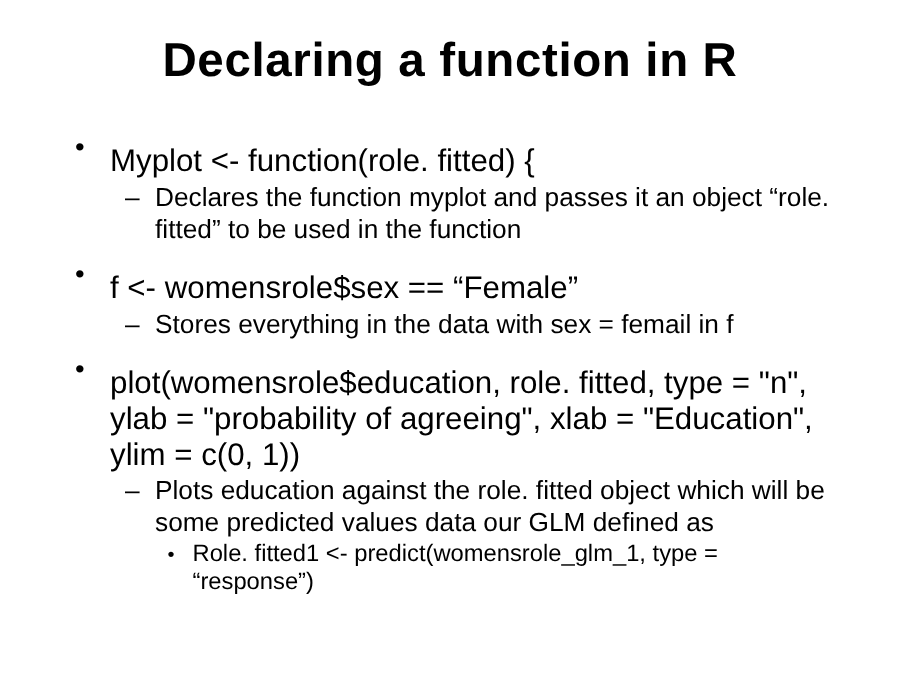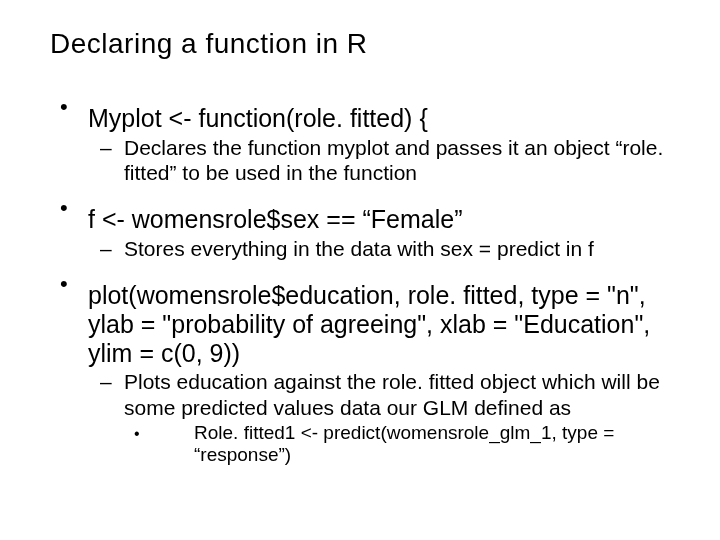--- a/index.html
+++ b/index.html
@@ -10,22 +10,23 @@
     body {
       width: 720px;
       height: 540px;
       background: #ffffff;
       font-family: Arial, Helvetica, sans-serif;
       color: #000000;
       padding: 28px 50px 20px 50px;
       overflow: hidden;
     }
     .title {
-      font-size: 28px;
-      font-weight: normal;
+      font-size: 38px;
+      font-weight: bold;
+      text-align: center;
       margin-bottom: 32px;
       letter-spacing: 0.5px;
     }
     .content {
       padding-left: 10px;
     }
     .bullet-l1 {
       display: flex;
       align-items: flex-start;
       margin-bottom: 2px;
@@ -66,21 +67,20 @@
       line-height: 1.2;
     }
     .bullet-l3 .marker {
       width: 20px;
       flex-shrink: 0;
       font-size: 16px;
       padding-top: 2px;
     }
     .bullet-l3 .text {
       flex: 1;
-      margin-left: 40px;
     }
     .group {
       margin-bottom: 8px;
     }
   </style>
 </head>
 <body>
 
 <h1 class="title">Declaring a function in R</h1>
 
@@ -97,28 +97,28 @@
     </div>
   </div>
 
   <div class="group">
     <div class="bullet-l1">
       <span class="marker">•</span>
       <span class="text">f &lt;- womensrole$sex == “Female”</span>
     </div>
     <div class="bullet-l2">
       <span class="marker">–</span>
-      <span class="text">Stores everything in the data with sex = predict in f</span>
+      <span class="text">Stores everything in the data with sex = femail in f</span>
     </div>
   </div>
 
   <div class="group">
     <div class="bullet-l1">
       <span class="marker">•</span>
-      <span class="text">plot(womensrole$education, role. fitted, type = "n", ylab = "probability of agreeing", xlab = "Education", ylim = c(0, 9))</span>
+      <span class="text">plot(womensrole$education, role. fitted, type = "n", ylab = "probability of agreeing", xlab = "Education", ylim = c(0, 1))</span>
     </div>
     <div class="bullet-l2">
       <span class="marker">–</span>
       <span class="text">Plots education against the role. fitted object which will be some predicted values data our GLM defined as</span>
     </div>
     <div class="bullet-l3">
       <span class="marker">•</span>
       <span class="text">Role. fitted1 &lt;- predict(womensrole_glm_1, type = “response”)</span>
     </div>
   </div>

